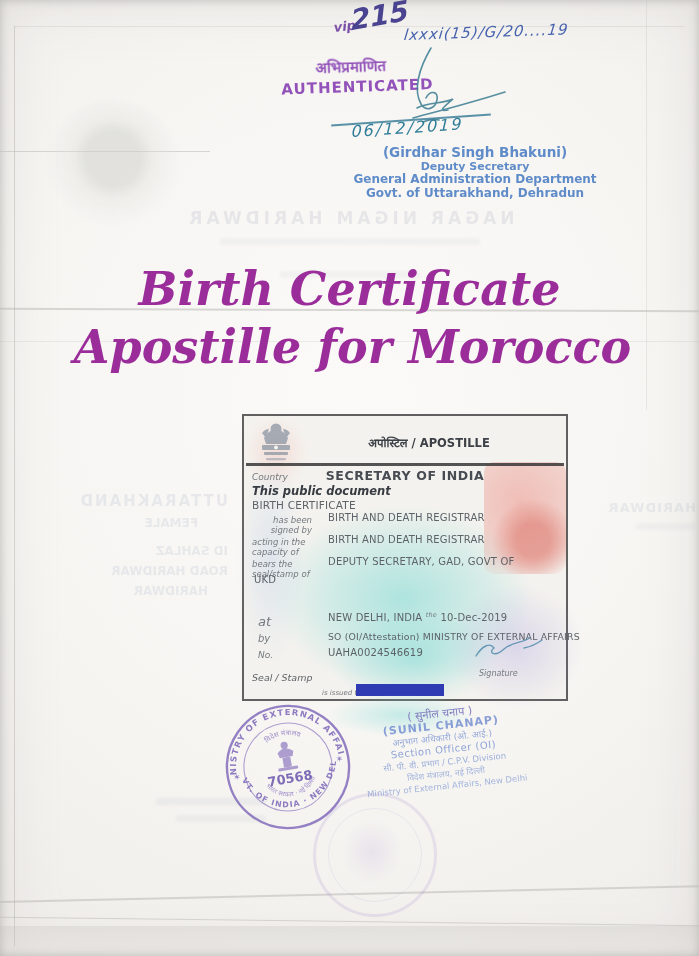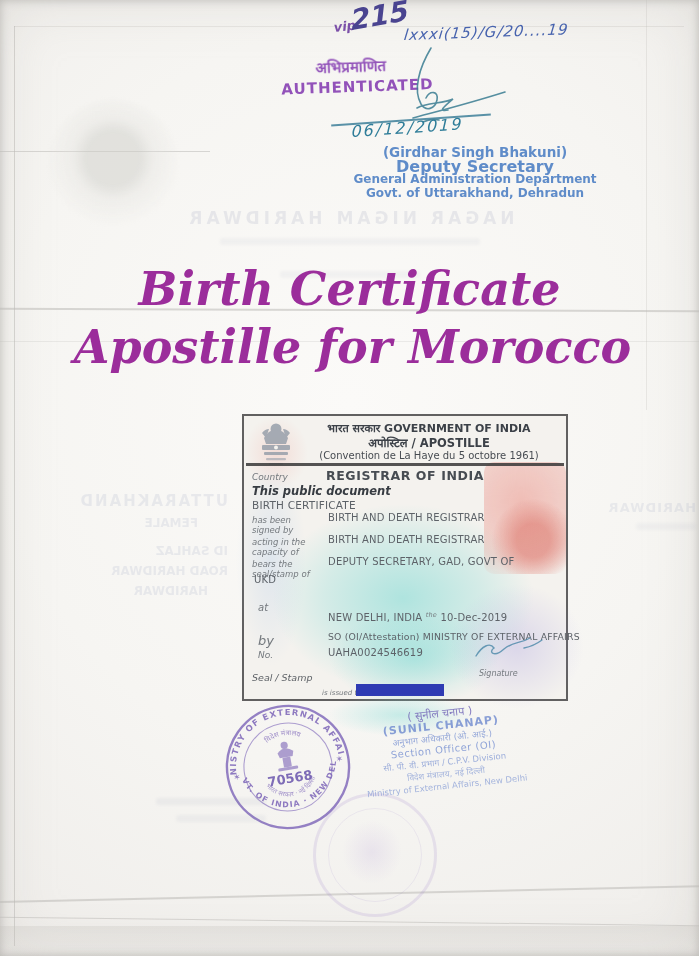--- a/index.html
+++ b/index.html
@@ -32,21 +32,21 @@
   .auth-stamp{left:281px;top:56px;width:140px;text-align:center;color:#8a45b5;opacity:.92;
     transform:rotate(-2deg);font-weight:bold;}
   .auth-stamp .hi{font-size:15px;display:block;filter:blur(.3px);}
   .auth-stamp .en{font-size:15px;display:block;letter-spacing:1px;margin-top:2px;}
 
   .date-line{left:331px;top:119px;width:160px;height:2px;background:#3d7f99;transform:rotate(-4deg);opacity:.85;}
   .date-text{left:352px;top:122px;font-size:16px;color:#2f7d99;transform:rotate(-4deg) skewX(-6deg);font-style:italic;letter-spacing:2px;}
 
   .girdhar{left:330px;top:146px;width:290px;text-align:center;color:#5f8cc9;line-height:13.5px;}
   .girdhar .l1{font-size:13.5px;font-weight:bold;}
-  .girdhar .l2{font-size:16px;font-weight:bold;}
+  .girdhar .l2{font-size:11px;font-weight:bold;}
   .girdhar .l3{font-size:12px;font-weight:bold;}
   .girdhar .l4{font-size:12px;font-weight:bold;}
 
   
   .mirror{transform:scaleX(-1);filter:blur(.6px);}
   .bleed-center{left:165px;top:208px;width:370px;text-align:center;color:#7d85a8;opacity:.14;}
   .bleed-center .t{font-size:17px;font-weight:bold;letter-spacing:4px;}
   .bleed-bar{background:rgba(130,138,165,.5);height:7px;border-radius:3px;filter:blur(1.5px);}
   .bleed-left{left:28px;top:492px;width:200px;color:#8590b5;opacity:.14;font-weight:bold;}
   .bleed-left div{margin-bottom:6px;}
@@ -85,28 +85,28 @@
   .ap-hdr3{left:0;right:0;top:34px;padding-left:48px;text-align:center;font-size:10px;color:#474c52;}
   .ap-sep{left:2px;right:2px;top:47px;height:3px;background:rgba(55,55,55,.85);}
   .lbl{font-style:italic;color:#74797e;}
   .val{color:#5d6268;letter-spacing:.2px;}
   .ap-country-lbl{left:8px;top:56px;font-size:9px;}
   .ap-country{left:0;right:0;top:52px;text-align:center;font-size:12.5px;font-weight:bold;color:#474c52;letter-spacing:.6px;}
   .ap-thisdoc{left:8px;top:68px;font-size:11.5px;font-weight:bold;font-style:italic;color:#373c42;}
   .ap-docval{left:8px;top:83px;font-size:10.5px;}
   .ap-row-lbl{font-size:8.5px;width:60px;}
   .ap-row-val{font-size:10px;white-space:nowrap;margin-left:22px;}
-  .r1l{left:8px;top:99px;} .r1v{left:62px;top:96px;}
+  .r1l{left:8px;top:99px;text-align:right;} .r1v{left:62px;top:96px;}
   .r2l{left:8px;top:121px;} .r2v{left:62px;top:118px;}
   .r3l{left:8px;top:143px;} .r3v{left:62px;top:140px;}
   .ap-ukd{left:10px;top:158px;font-size:10px;}
   .ap-cert{left:0;right:0;top:176px;text-align:center;font-size:12px;font-weight:bold;color:#3c4148;}
-  .atl{left:14px;top:186px;font-size:10px;} .atv{left:62px;top:195px;}
+  .atl{left:14px;top:198px;font-size:13px;} .atv{left:62px;top:195px;}
   .sup{font-size:6.5px;vertical-align:super;font-style:italic;color:#74797e;}
-  .byl{left:14px;top:217px;font-size:13px;} .byv{left:62px;top:215px;font-size:9.3px;}
+  .byl{left:14px;top:217px;font-size:10px;} .byv{left:62px;top:215px;font-size:9.3px;}
   .nol{left:14px;top:234px;font-size:9px;} .nov{left:62px;top:231px;}
   .ap-sealstamp{left:8px;top:256px;font-size:9.5px;color:#5d6166;}
   .ap-issued{left:78px;top:273px;font-size:7px;}
   .redaction{left:112px;top:268px;width:88px;height:12px;background:#2e3bb3;}
   .ap-signature-lbl{left:235px;top:253px;font-size:8px;}
   .ap-sig-svg{left:222px;top:218px;}
 
   
   .mea-wrap{left:220px;top:699px;width:136px;height:136px;transform:rotate(-10deg);opacity:.88;}
   
@@ -194,27 +194,25 @@
         <path d="M8 18 q5 -9 12 -8 q7 -1 12 8 l-2 6 h-20 z"></path>
         <path d="M6 13 q3 -4 7 -4 l-3 9 z M34 13 q-3 -4 -7 -4 l3 9 z"></path>
         <rect x="6" y="25" width="28" height="5" rx="1"></rect>
         <rect x="8" y="32" width="24" height="3" rx="1"></rect>
         <rect x="10" y="38" width="20" height="2.2" rx="1" opacity=".7"></rect>
         <rect x="13" y="43" width="14" height="1.8" rx="1" opacity=".55"></rect>
       </g>
       <circle cx="20" cy="27.5" r="2" fill="#f4f2ee"></circle>
     </svg>
 
-    <div class="abs ap-hdr1">भारत सरकार  GOVERNMENT OF INDIA</div>
     <div class="abs ap-hdr2">अपोस्टिल / APOSTILLE</div>
-    <div class="abs ap-hdr3">(Convention de La Haye du 5 octobre 1961)</div>
     <div class="abs ap-sep"></div>
 
     <div class="abs lbl ap-country-lbl">Country</div>
-    <div class="abs ap-country">REGISTRAR OF INDIA</div>
+    <div class="abs ap-country">SECRETARY OF INDIA</div>
 
     <div class="abs ap-thisdoc">This public document</div>
     <div class="abs val ap-docval">BIRTH CERTIFICATE</div>
 
     <div class="abs lbl ap-row-lbl r1l">has been signed by</div>
     <div class="abs val ap-row-val r1v">BIRTH AND DEATH REGISTRAR</div>
 
     <div class="abs lbl ap-row-lbl r2l">acting in the capacity of</div>
     <div class="abs val ap-row-val r2v">BIRTH AND DEATH REGISTRAR</div>
 

